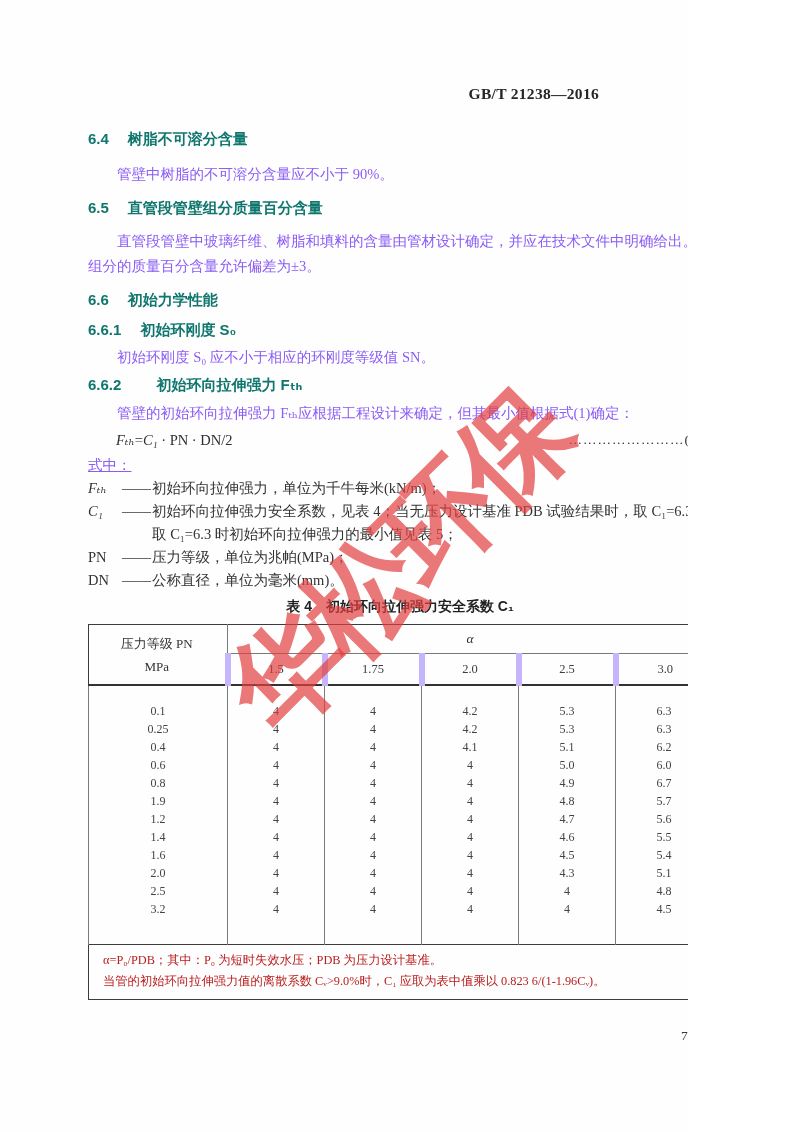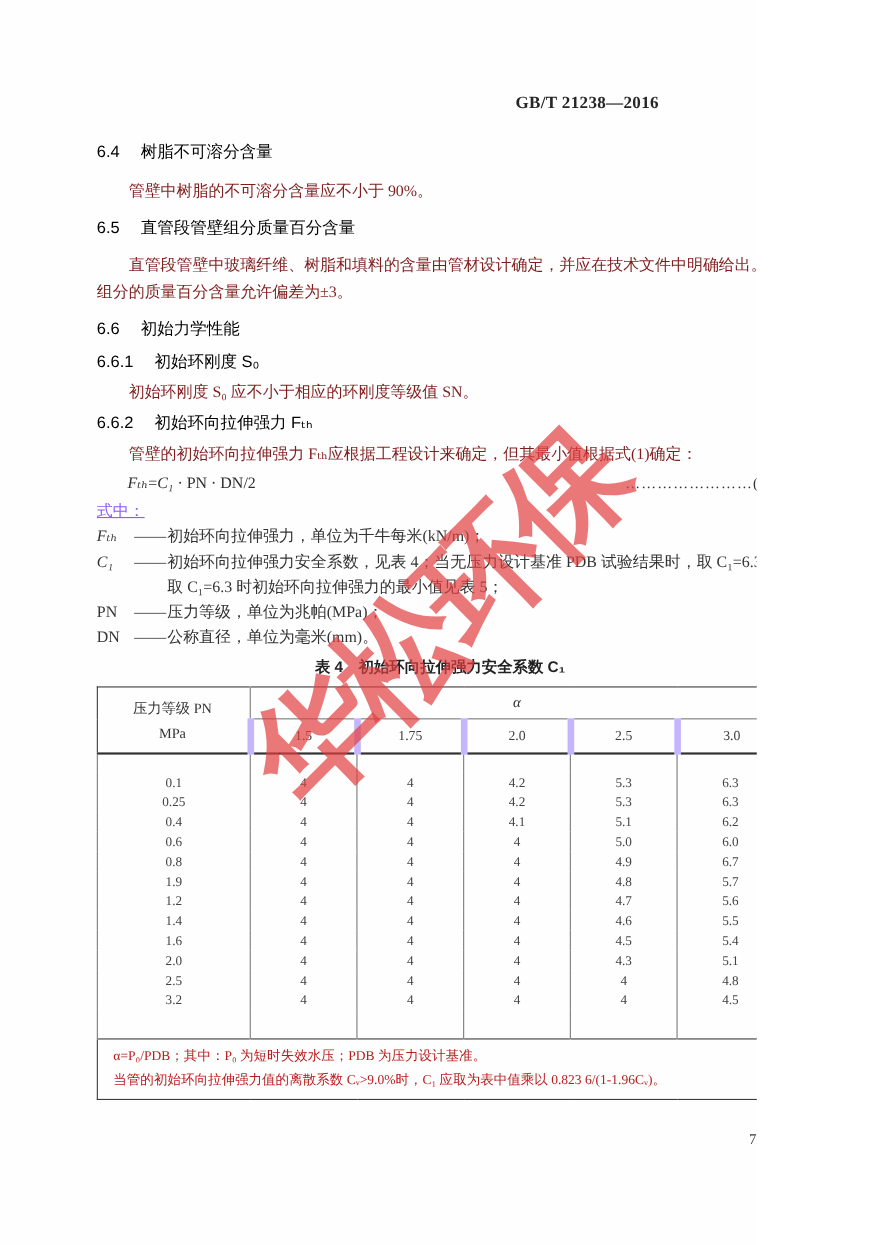--- a/index.html
+++ b/index.html
@@ -11,30 +11,30 @@
   .doc-code {
     position:absolute; top:85px; right:89px;
     font-family:"Liberation Serif","DejaVu Serif",serif;
     font-weight:bold; font-size:15.5px; letter-spacing:0.3px; color:#262626;
   }
   .content { position:absolute; left:88px; top:86px; width:624px; }
 
   .heading {
     display:flex; align-items:flex-start;
     font-family:"Liberation Sans","DejaVu Sans",sans-serif;
-    font-weight:normal; font-size:15px; color:#000000; line-height:18px;
+    font-weight:bold; font-size:15px; color:#0f766e; line-height:18px;
   }
   .heading .h-num { margin-right:19px; }
   .h64 { margin-top:44px; }
   .h65 { margin-top:12px; }
   .h66 { margin-top:12px; }
   .h661 { margin-top:12px; }
-  .h662 { margin-top:6px; }
-
-  .para { font-size:14.5px; line-height:25px; text-indent:2em; color:#7f1d1d; }
+  .h662 { margin-top:6px;gap:16px; }
+
+  .para { font-size:14.5px; line-height:25px; text-indent:2em; color:#8b5cf6; }
   .p64 { margin-top:14px; }
   .p65 { margin-top:12px; }
   .p661 { margin-top:6px; }
   .p662 { margin-top:7px; }
 
   .formula-row { position:relative; margin-top:3px; height:22px; line-height:22px; font-size:14.5px; text-align:left; }
   .formula-body { display:inline-block; transform:translateX(28px); }
   .it { font-style:italic; }
   .eq-no { position:absolute; right:0; top:0; font-size:13.5px; color:#333; letter-spacing:1px; }
 

